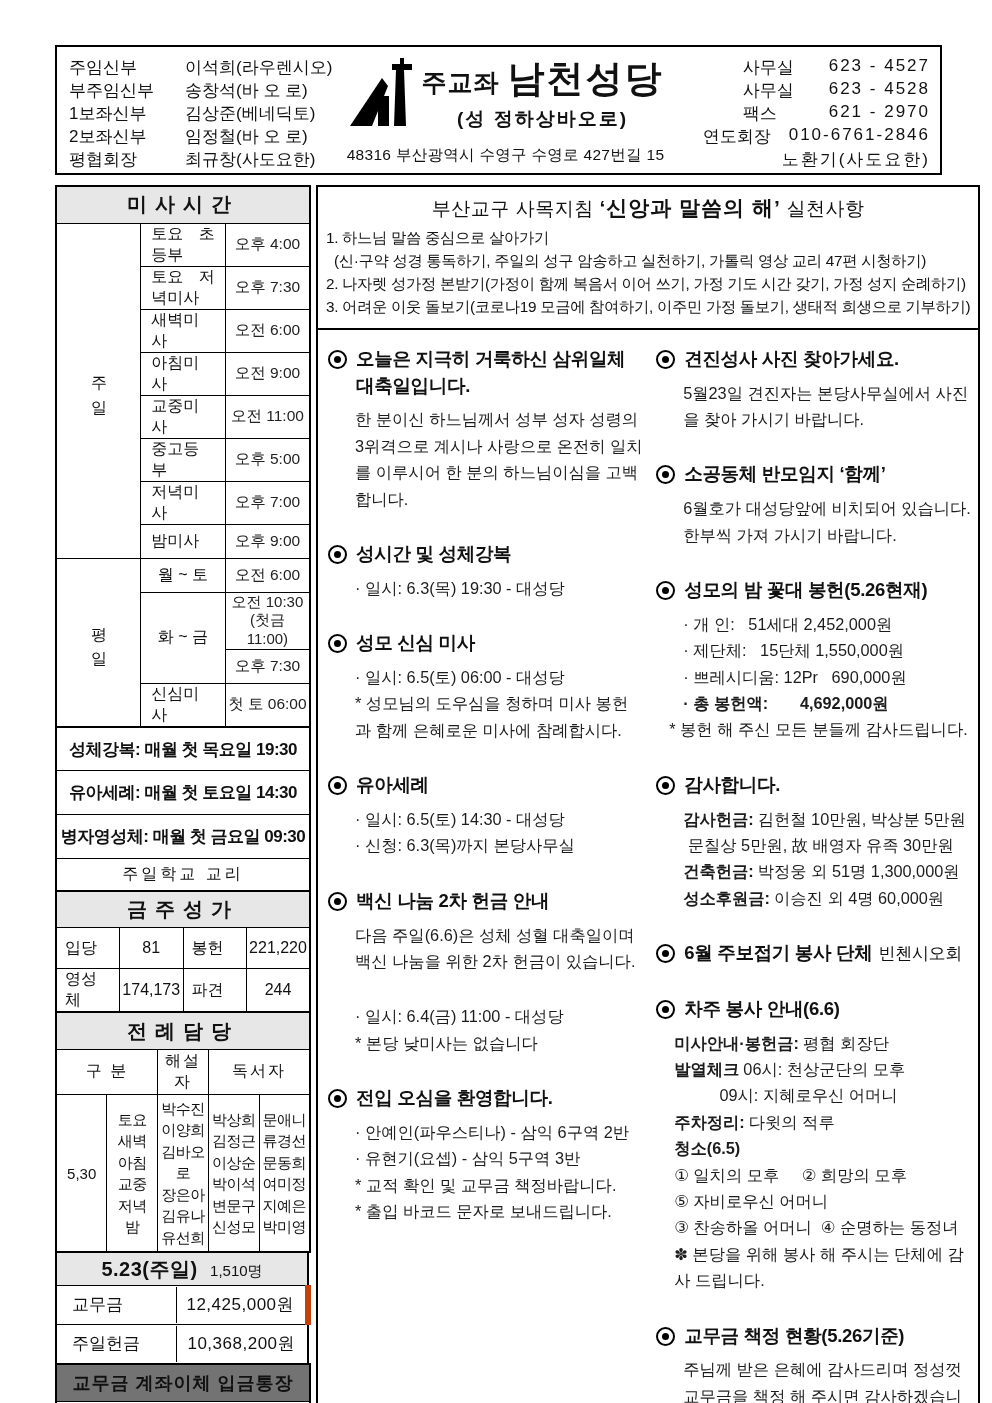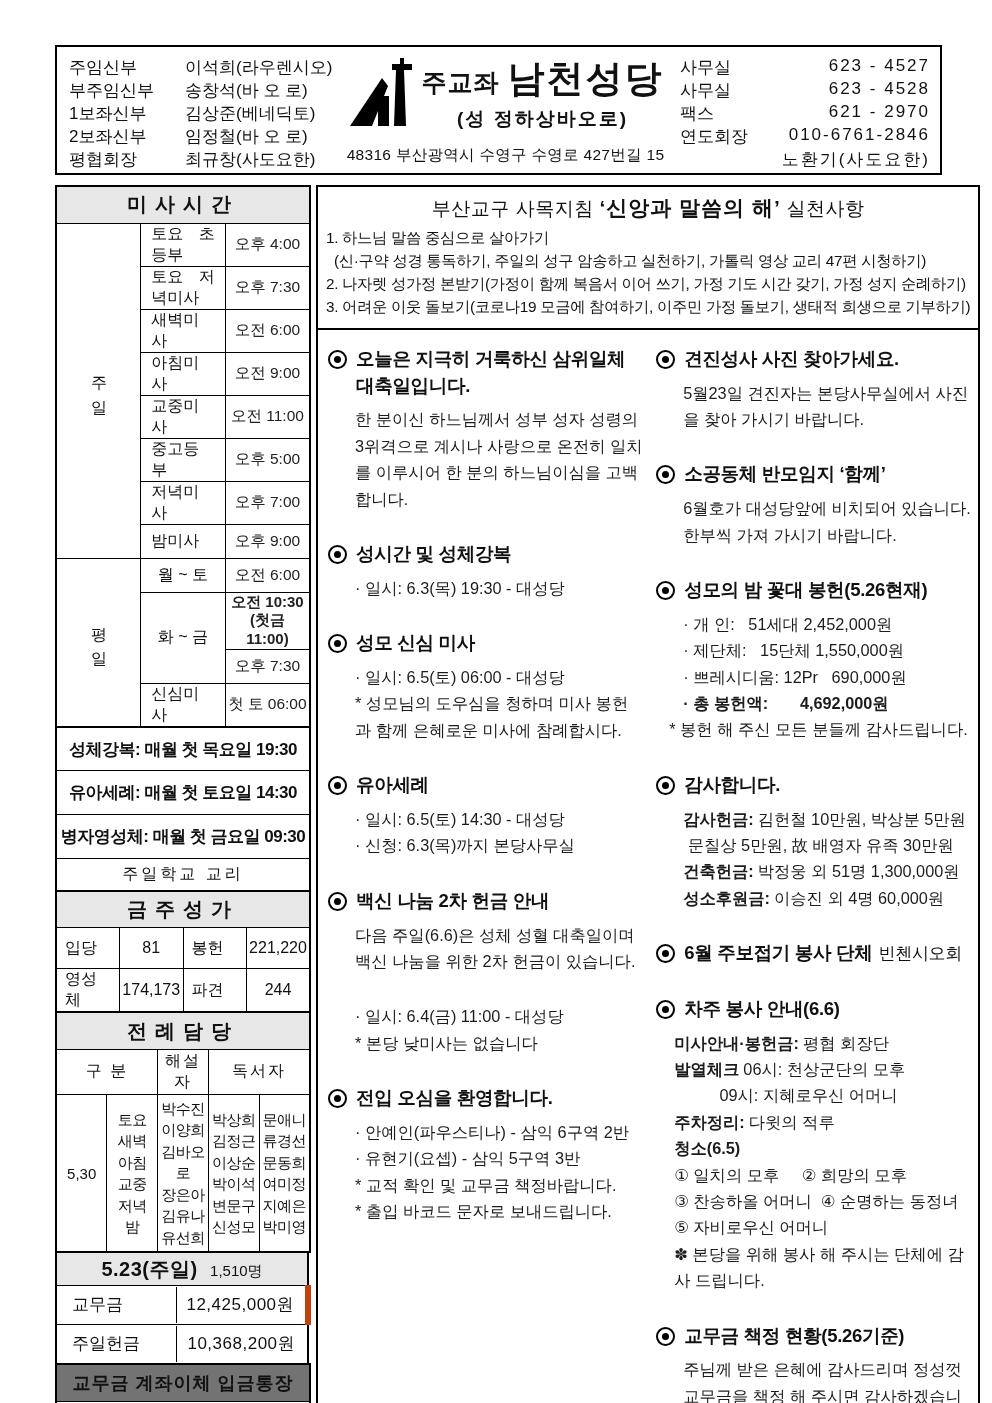--- a/index.html
+++ b/index.html
@@ -14,38 +14,38 @@
   .staff-row { display:flex; font-size:17px; white-space:nowrap; }
   .staff-role { width:104px; text-align:justify; text-align-last:justify; margin-right:12px; flex-shrink:0; }
   .brand { flex:1; display:flex; flex-direction:column; align-items:center; justify-content:space-between; padding:0 4px; }
   .brand-top { display:flex; align-items:center; gap:2px; }
   .brand-text { display:flex; flex-direction:column; align-items:center; }
   .brand-line1 { display:flex; align-items:baseline; gap:8px; font-weight:bold; white-space:nowrap; }
   .brand-prefix { font-size:25px; letter-spacing:1px; }
   .brand-name { font-size:37px; letter-spacing:2px; }
   .patron { font-weight:bold; font-size:19px; letter-spacing:2px; margin-top:2px; }
   .address { font-size:15.5px; letter-spacing:0.3px; white-space:nowrap; }
-  .contacts { width:250px; display:flex; flex-direction:column; justify-content:space-between; padding:2px 0; }
+  .contacts { width:250px; display:flex; flex-direction:column; justify-content:space-between; padding:2px 0;align-items:flex-end; }
   .contact-row { display:flex; font-size:17px; white-space:nowrap; }
   .contact-label { width:86px; text-align:justify; text-align-last:justify; flex-shrink:0; }
   .contact-value { flex:1; text-align:right; letter-spacing:2px; }
 
   
   .content { display:flex; gap:5px; margin-top:10px; align-items:stretch; }
   .sidebar { width:256px; flex-shrink:0; }
   .sidebar table { width:100%; border-collapse:collapse; border:2px solid #000; table-layout:fixed; }
   .sidebar table + table { margin-top:-2px; }
   .sidebar td { border:1px solid #000; box-sizing:border-box; }
   .th-gray { background:#e7e7e7; font-weight:bold; font-size:20px; text-align:center;
              height:37px; letter-spacing:8px; }
   td.grp { width:30px; text-align:center; font-size:16px; padding:0; }
   td.grp span { writing-mode:vertical-rl; text-orientation:upright; letter-spacing:8px; }
   td.mname { font-size:16px; padding:0 10px; text-align:justify; text-align-last:justify; height:34px; }
   td.mtime { width:102px; font-size:15.5px; text-align:center; color:#222; padding:0 2px; }
-  td.mtime .small2 { display:block; line-height:1.25; font-size:15px;font-weight:bold; }
+  td.mtime .small2 { display:block; line-height:1.25; font-size:15px; }
   tr.twolines td { height:50px; }
   .sched td { font-weight:bold; font-size:17px; text-align:center; height:44px; letter-spacing:-0.5px; padding:0 2px; white-space:nowrap; }
   .sschool td { font-size:16px; text-align:center; height:32px; letter-spacing:3px; }
   td.hlab { font-size:16px; padding:0 8px; text-align:justify; text-align-last:justify; height:41px; width:56px;border-radius:18px; }
   td.hval { font-size:16px; text-align:center; }
   .lit-sub td { font-size:16px; text-align:center; height:34px; letter-spacing:2px; }
   .lit-body td { vertical-align:middle; text-align:center; font-size:15px; padding:3px 0; }
   .lit-body td div { line-height:21.5px; letter-spacing:-0.5px; }
   td.ldate { width:38px; font-size:15px; }
   .att-cell { text-align:center; background:#e7e7e7; height:33px; }
@@ -510,22 +510,22 @@
                 <span class="bullet"></span>
               <span class="ntitle">차주 봉사 안내(6.6)</span>
               </div>
             <div class="nbody" style="margin-left:18px;">
               <div class="nline"><b class="nlabel">미사안내·봉헌금:</b><span>평협 회장단</span></div>
               <div class="nline"><b class="nlabel">발열체크</b><span>06시: 천상군단의 모후</span></div>
               <div class="nline"><span>&nbsp;&nbsp;&nbsp;&nbsp;&nbsp;&nbsp;&nbsp;&nbsp;&nbsp;&nbsp;09시: 지혜로우신 어머니</span></div>
               <div class="nline"><b class="nlabel">주차정리:</b><span>다윗의 적루</span></div>
               <div class="nline"><b class="nlabel">청소(6.5)</b><span></span></div>
               <div class="nline"><span>① 일치의 모후&nbsp;&nbsp;&nbsp;&nbsp;&nbsp;② 희망의 모후</span></div>
+              <div class="nline"><span>⑤ 자비로우신 어머니</span></div>
               <div class="nline"><span>③ 찬송하올 어머니&nbsp;&nbsp;④ 순명하는 동정녀</span></div>
-              <div class="nline"><span>⑤ 자비로우신 어머니</span></div>
               <div class="nline"><span>✽ 본당을 위해 봉사 해 주시는 단체에 감사 드립니다.</span></div>
             </div>
           </div>
 
           <div class="notice">
             <div class="ntitle-row">
                 <span class="bullet"></span>
               <span class="ntitle">교무금 책정 현황(5.26기준)</span>
               </div>
             <div class="nbody">

